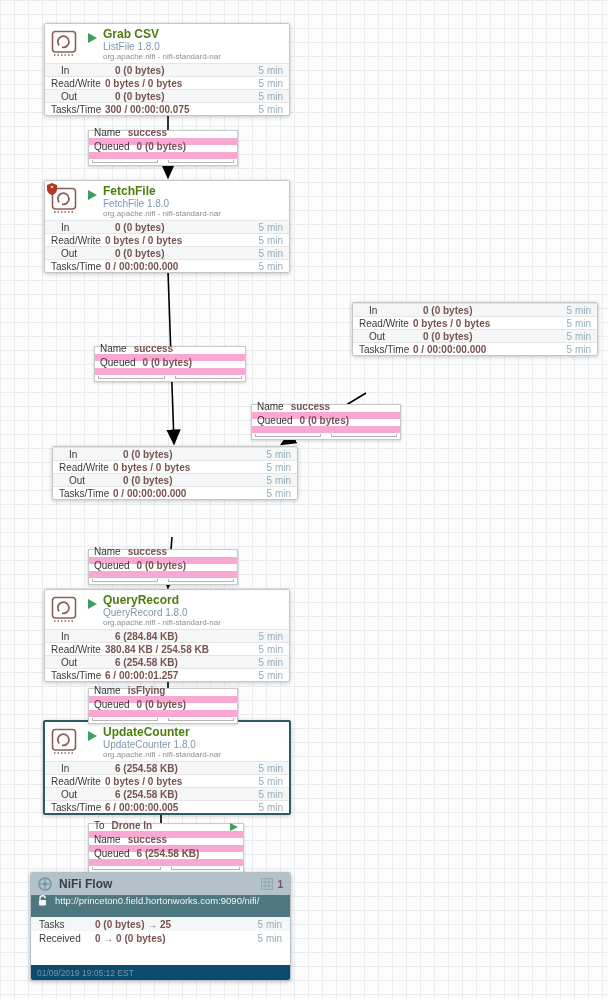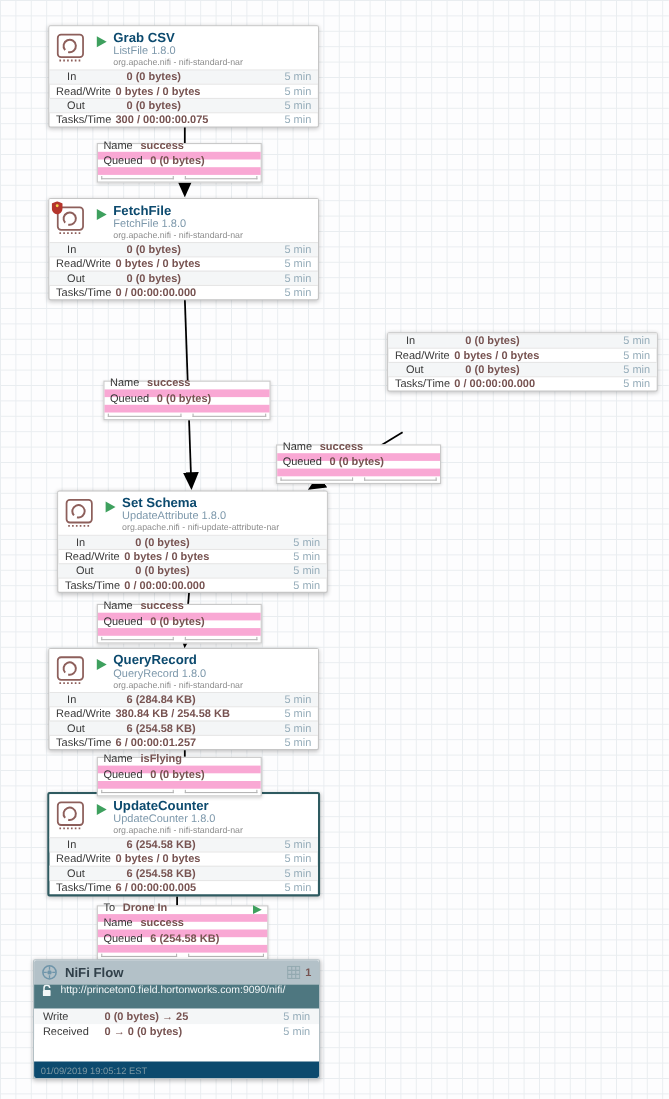--- a/index.html
+++ b/index.html
@@ -19,21 +19,21 @@
     border: 1px solid #c6c6c6; border-radius: 2px;
     box-shadow: 0 1px 4px rgba(0,0,0,.22);
   }
   .proc.selected { border: 2px solid #2e5a60; width: 248px; }
   .proc-header { position: relative; height: 39px; background: #fff; }
   .proc-icon { position: absolute; left: 6px; top: 6px; }
   .shield-badge { position: absolute; left: 2px; top: 2px; }
   .status-badge { position: absolute; left: 43px; top: 9px; }
   .tri-run { width: 0; height: 0; border-left: 9px solid #3ea05e; border-top: 5.5px solid transparent; border-bottom: 5.5px solid transparent; }
   .proc-titles { position: absolute; left: 58px; top: 4px; white-space: nowrap; }
-  .proc-title { font-size: 12px; font-weight: bold; color: #0c4a6e; line-height: 13px; }
+  .proc-title { font-size: 12px; font-weight: bold; color: #4d7c0f; line-height: 13px; }
   .proc-type  { font-size: 10px; color: #7d98ab; line-height: 11px; }
   .proc-bundle{ font-size: 8px;  color: #8d8d8d; line-height: 10px; }
   .stat-row { display: flex; align-items: center; height: 13px; padding: 0 6px; font-size: 10px; border-top: 1px solid #e6e6e6; }
   .stat-row.alt { background: #f4f6f7; padding-left: 16px; }
   .stat-label { width: 54px; color: #3a3a3a; }
   .stat-value { flex: 1; color: #775351; font-weight: bold; }
   .stat-window { color: #96adba; }
 
   
   .conn {
@@ -179,33 +179,20 @@
         <span class="stat-window">5 min</span>
       </div>
     <div class="stat-row">
         <span class="stat-label">Tasks/Time</span>
         <span class="stat-value">0 / 00:00:00.000</span>
         <span class="stat-window">5 min</span>
       </div>
   </div>
 
   <div class="proc" style="left:52px;top:446px;">
-    <div class="proc-header">
-      <svg class="proc-icon" width="26" height="27" viewBox="0 0 26 27">
-        <rect x="1.5" y="1.5" width="23" height="20.5" rx="3" fill="none" stroke="#8d5f5b" stroke-width="1.6"></rect>
-        <path d="M 8.2 15.5 A 5.6 5.6 0 1 1 11 17.2" fill="none" stroke="#8d5f5b" stroke-width="1.8"></path>
-        <line x1="3" y1="25" x2="23" y2="25" stroke="#8d5f5b" stroke-width="1.6" stroke-dasharray="1.5 2"></line>
-      </svg>
-      <span class="status-badge tri-run"></span>
-      <div class="proc-titles">
-        <div class="proc-title">Set Schema</div>
-        <div class="proc-type">UpdateAttribute 1.8.0</div>
-        <div class="proc-bundle">org.apache.nifi - nifi-update-attribute-nar</div>
-      </div>
-    </div>
     <div class="stat-row alt">
         <span class="stat-label">In</span>
         <span class="stat-value">0 (0 bytes)</span>
         <span class="stat-window">5 min</span>
       </div>
     <div class="stat-row">
         <span class="stat-label">Read/Write</span>
         <span class="stat-value">0 bytes / 0 bytes</span>
         <span class="stat-window">5 min</span>
       </div>
@@ -411,21 +398,21 @@
       </span>
     </div>
     <div class="rpg-url-band">
       <svg width="11" height="12" viewBox="0 0 11 12">
         <path d="M2 5 V3.5 A2.6 2.6 0 0 1 7.2 3.2" fill="none" stroke="#f2f6f7" stroke-width="1.4"></path>
         <rect x="1" y="5" width="7" height="5.5" rx="0.8" fill="#f2f6f7"></rect>
       </svg>
       <span class="rpg-url">http://princeton0.field.hortonworks.com:9090/nifi/</span>
     </div>
     <div class="rpg-row alt">
-      <span class="rpg-label">Write</span>
+      <span class="rpg-label">Tasks</span>
       <span class="rpg-value">0 (0 bytes) → 25</span>
       <span class="stat-window">5 min</span>
     </div>
     <div class="rpg-row">
       <span class="rpg-label">Received</span>
       <span class="rpg-value">0 → 0 (0 bytes)</span>
       <span class="stat-window">5 min</span>
     </div>
     <div class="rpg-spacer"></div>
     <div class="rpg-footer">01/09/2019 19:05:12 EST</div>

